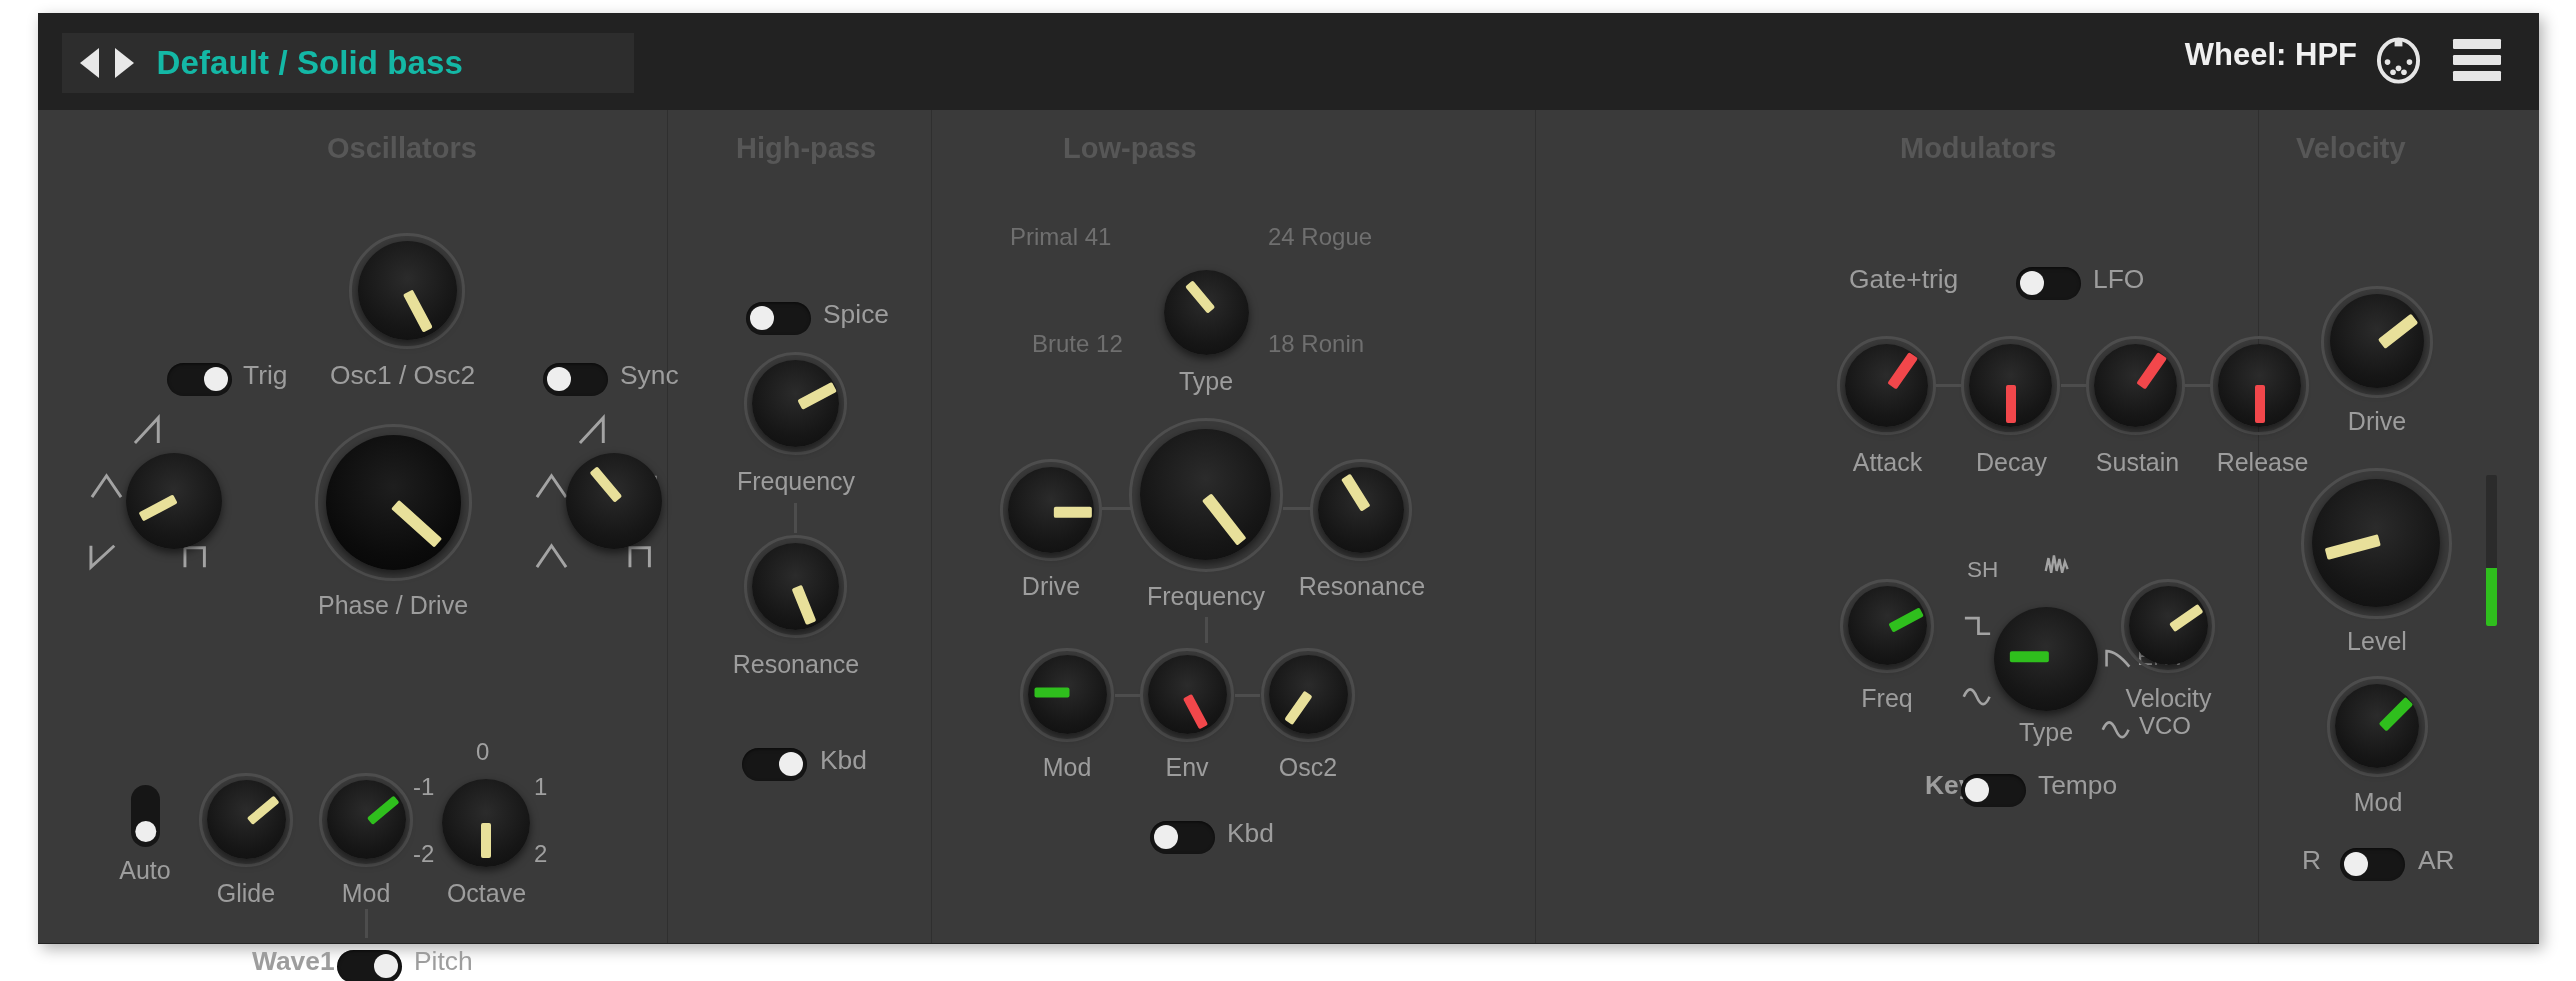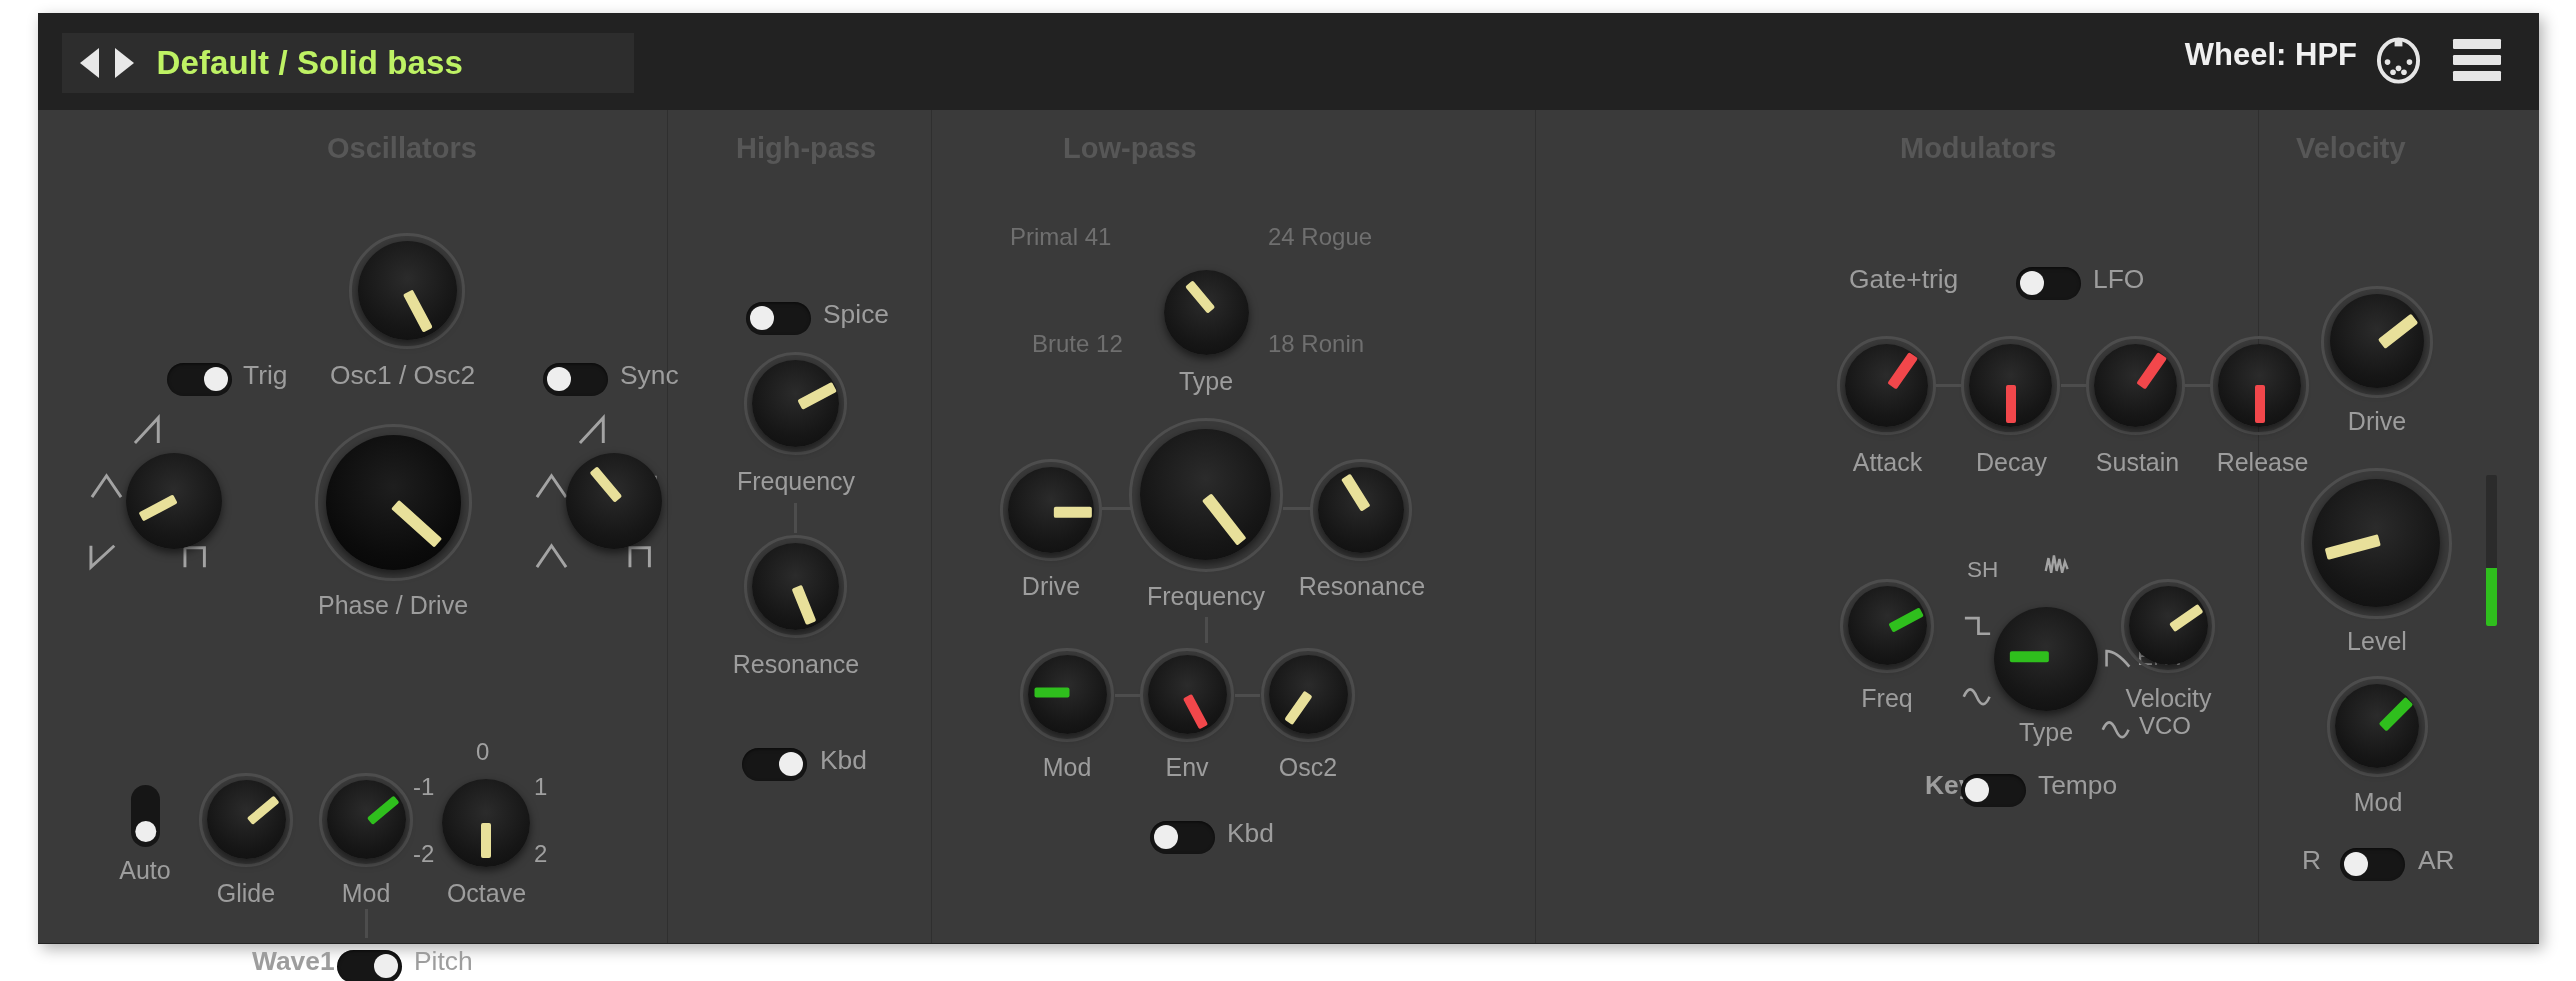--- a/index.html
+++ b/index.html
@@ -12,21 +12,21 @@
 
   
   .header{position:absolute;left:0;top:0;width:100%;height:97px;background:#222222;}
   .preset-box{
     position:absolute;left:24px;top:20px;width:572px;height:60px;
     background:#2d2d2d;display:flex;align-items:center;padding-left:17.6px;box-sizing:border-box;
   }
   .nav-arrow{width:0;height:0;border-top:15.7px solid transparent;border-bottom:15.7px solid transparent;cursor:pointer;}
   .nav-prev{border-right:19px solid #e8e8e8;margin-right:16.4px;}
   .nav-next{border-left:19px solid #e8e8e8;margin-right:22.6px;}
-  .preset-name{color:#bef264;font-size:33px;font-weight:bold;letter-spacing:0.1px;white-space:nowrap;}
+  .preset-name{color:#14b8a6;font-size:33px;font-weight:bold;letter-spacing:0.1px;white-space:nowrap;}
 
   .wheel-label{position:absolute;right:182px;top:24px;color:#f0f0f0;font-size:31px;font-weight:bold;white-space:nowrap;}
   .midi-icon{position:absolute;right:117px;top:24px;width:47px;height:47px;cursor:pointer;}
   .burger{position:absolute;right:38px;top:26.4px;width:48px;height:42px;cursor:pointer;display:flex;flex-direction:column;justify-content:space-between;}
   .burger span{display:block;height:10px;background:#e6e6e6;border-radius:1.3px;}
 
   
   .body{position:absolute;left:0;top:97px;width:100%;height:833px;background:#3a3a3a;}
   .sep{position:absolute;top:0;width:1.3px;height:833px;background:#2f2f2f;}
 

